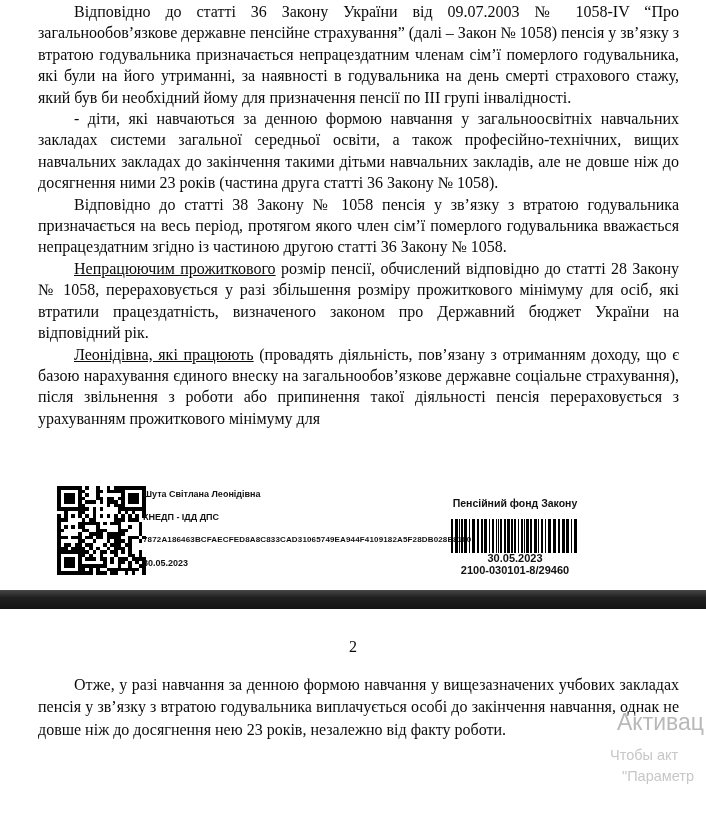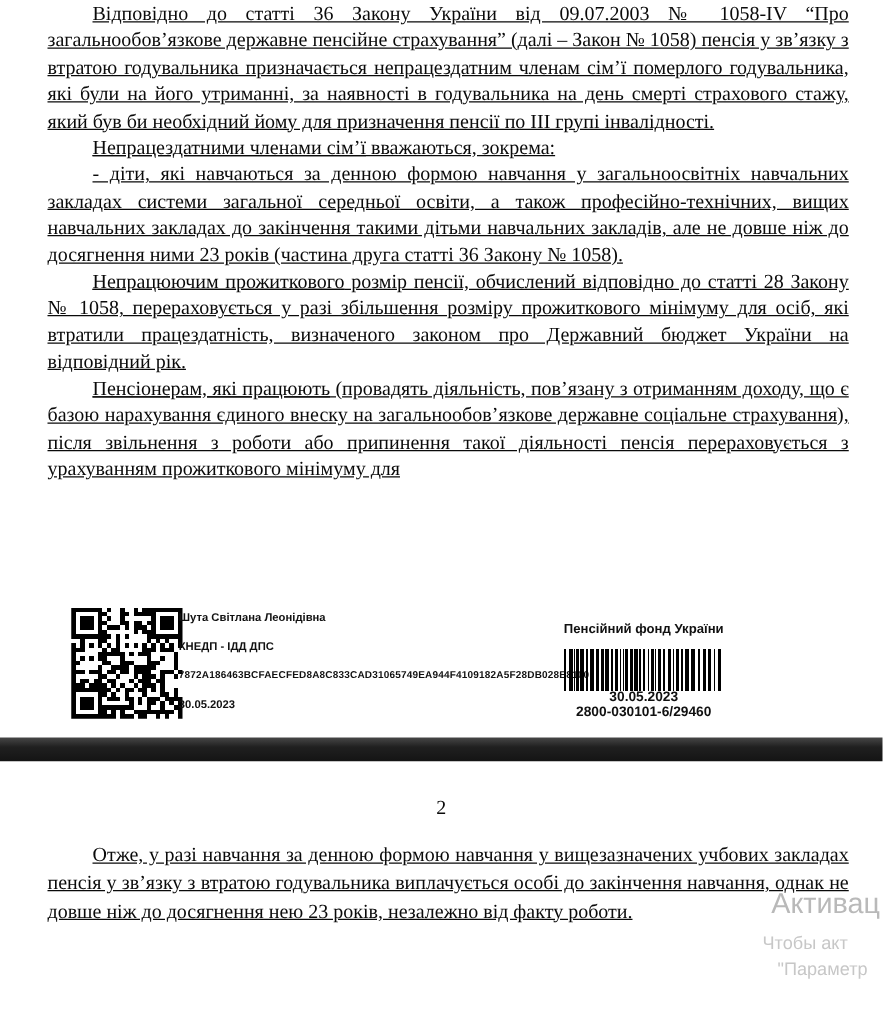--- a/index.html
+++ b/index.html
@@ -12,21 +12,21 @@
     color:#0a0a0a;
   }
   
   .doc-text{
     position:absolute;
     text-align:justify;
     font-size:16px;
   }
   #page1-text{left:38px;top:1px;width:641px;line-height:21.4px;}
   #page2-text{left:38px;top:674px;width:641px;line-height:22.3px;}
-  .doc-text p{margin:0;padding:0;text-indent:36px;text-decoration:underline;}
+  .doc-text p{margin:0;padding:0;text-indent:36px;}
   .doc-text p.no-indent{text-indent:0;}
   .underline{text-decoration:underline;}
   
   #stamp{
     position:absolute;left:57px;top:486px;width:400px;height:95px;
     font-family:"Liberation Sans", sans-serif;
   }
   #qr-holder{position:absolute;left:0;top:0;width:89px;height:89px;}
   .stamp-line{
     position:absolute;left:86px;width:310px;
@@ -64,24 +64,24 @@
   #wm-line1{left:617px;top:709px;font-size:23px;color:#b9b9b9;}
   #wm-line2{left:610px;top:747px;font-size:14.5px;color:#c7c7c7;}
   #wm-line3{left:622px;top:768px;font-size:14.5px;color:#c7c7c7;}
 </style>
 </head>
 <body>
 
 <div id="page1">
   <div id="page1-text" class="doc-text">
       <p>Відповідно до статті 36 Закону України від 09.07.2003 № 1058-IV “Про загальнообов’язкове державне пенсійне страхування” (далі – Закон № 1058) пенсія у зв’язку з втратою годувальника призначається непрацездатним членам сім’ї померлого годувальника, які були на його утриманні, за наявності в годувальника на день смерті страхового стажу, який був би необхідний йому для призначення пенсії по ІІІ групі інвалідності.</p>
-      <p><span class="underline">Непрацездатними членами сім’ї</span> вважаються, зокрема:</p>
       <p>- діти, які навчаються за денною формою навчання у загальноосвітніх навчальних закладах системи загальної середньої освіти, а також професійно-технічних, вищих навчальних закладах до закінчення такими дітьми навчальних закладів, але не довше ніж до досягнення ними 23 років (частина друга статті 36 Закону № 1058).</p>
+      <p>Відповідно до статті 38 Закону № 1058 пенсія у зв’язку з втратою годувальника призначається на весь період, протягом якого член сім’ї померлого годувальника вважається непрацездатним згідно із частиною другою статті 36 Закону № 1058.</p>
       <p><span class="underline">Непрацюючим прожиткового</span> розмір пенсії, обчислений відповідно до статті 28 Закону № 1058, перераховується у разі збільшення розміру прожиткового мінімуму для осіб, які втратили працездатність, визначеного законом про Державний бюджет України на відповідний рік.</p>
-      <p><span class="underline">Пенсіонерам, які працюють</span> (провадять діяльність, пов’язану з отриманням доходу, що є базою нарахування єдиного внеску на загальнообов’язкове державне соціальне страхування), після звільнення з роботи або припинення такої діяльності пенсія перераховується з урахуванням прожиткового мінімуму для</p>
+      <p><span class="underline">Леонідівна, які працюють</span> (провадять діяльність, пов’язану з отриманням доходу, що є базою нарахування єдиного внеску на загальнообов’язкове державне соціальне страхування), після звільнення з роботи або припинення такої діяльності пенсія перераховується з урахуванням прожиткового мінімуму для</p>
     </div>
 
   <div id="stamp">
     <div id="qr-holder"><svg width="89" height="89" viewBox="0 0 25 25" shape-rendering="crispEdges">
           <rect x="0" y="0" width="1" height="1" fill="#000"></rect>
           <rect x="1" y="0" width="1" height="1" fill="#000"></rect>
           <rect x="2" y="0" width="1" height="1" fill="#000"></rect>
           <rect x="3" y="0" width="1" height="1" fill="#000"></rect>
           <rect x="4" y="0" width="1" height="1" fill="#000"></rect>
           <rect x="5" y="0" width="1" height="1" fill="#000"></rect>
@@ -419,21 +419,21 @@
           <rect x="21" y="24" width="1" height="1" fill="#000"></rect>
           <rect x="24" y="24" width="1" height="1" fill="#000"></rect>
         </svg></div>
     <div id="stamp-signer" class="stamp-line">Шута Світлана Леонідівна</div>
     <div id="stamp-authority" class="stamp-line">КНЕДП - ІДД ДПС</div>
     <div id="stamp-hash" class="stamp-line">7872A186463BCFAECFED8A8C833CAD31065749EA944F4109182A5F28DB028E8100</div>
     <div id="stamp-date" class="stamp-line">30.05.2023</div>
   </div>
 
   <div id="registration">
-    <div id="reg-org">Пенсійний фонд України</div>
+    <div id="reg-org">Пенсійний фонд Закону</div>
     <div id="barcode-holder"><svg width="129" height="34" shape-rendering="crispEdges">
           <rect x="0" y="0" width="2" height="34" fill="#000"></rect>
           <rect x="4" y="0" width="3" height="34" fill="#000"></rect>
           <rect x="8" y="0" width="1" height="34" fill="#000"></rect>
           <rect x="10" y="0" width="2" height="34" fill="#000"></rect>
           <rect x="13" y="0" width="3" height="34" fill="#000"></rect>
           <rect x="18" y="0" width="1" height="34" fill="#000"></rect>
           <rect x="21" y="0" width="3" height="34" fill="#000"></rect>
           <rect x="26" y="0" width="2" height="34" fill="#000"></rect>
           <rect x="30" y="0" width="2" height="34" fill="#000"></rect>
@@ -458,21 +458,21 @@
           <rect x="94" y="0" width="1" height="34" fill="#000"></rect>
           <rect x="97" y="0" width="3" height="34" fill="#000"></rect>
           <rect x="102" y="0" width="3" height="34" fill="#000"></rect>
           <rect x="107" y="0" width="2" height="34" fill="#000"></rect>
           <rect x="111" y="0" width="3" height="34" fill="#000"></rect>
           <rect x="115" y="0" width="3" height="34" fill="#000"></rect>
           <rect x="120" y="0" width="1" height="34" fill="#000"></rect>
           <rect x="123" y="0" width="3" height="34" fill="#000"></rect>
         </svg></div>
     <div id="reg-date">30.05.2023</div>
-    <div id="reg-number">2800-030101-6/29460</div>
+    <div id="reg-number">2100-030101-8/29460</div>
   </div>
 </div>
 
 <div id="page-separator"></div>
 
 <div id="page2">
   <div id="page-number">2</div>
   <div id="page2-text" class="doc-text">
       <p>Отже, у разі навчання за денною формою навчання у вищезазначених учбових закладах пенсія у зв’язку з втратою годувальника виплачується особі до закінчення навчання, однак не довше ніж до досягнення нею 23 років, незалежно від факту роботи.</p>
     </div>

